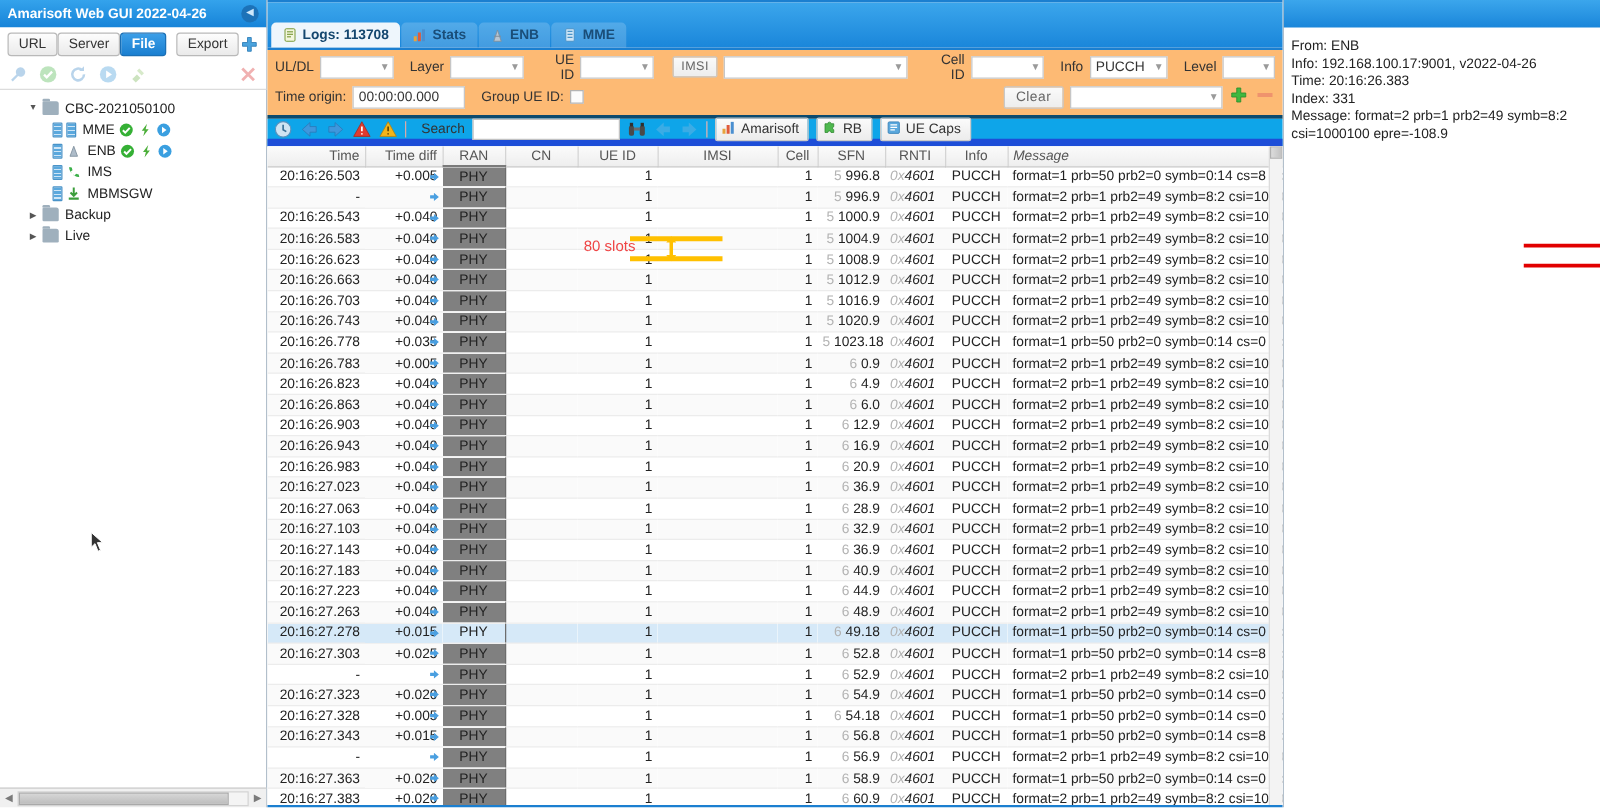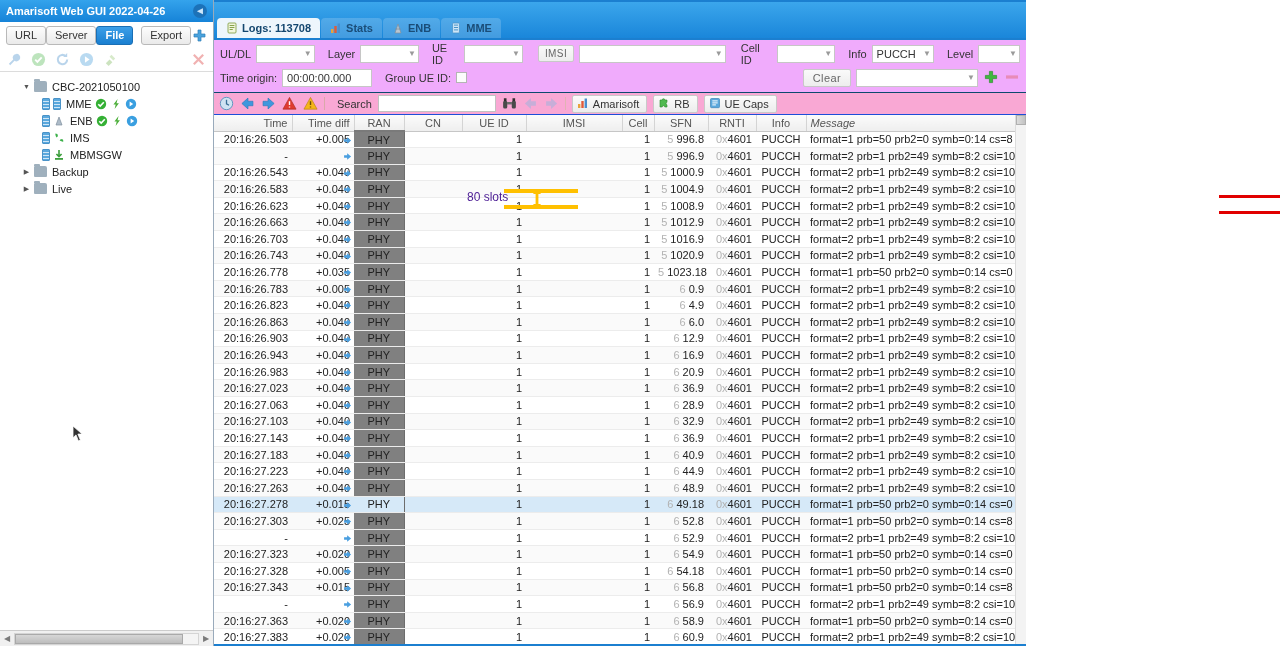--- a/index.html
+++ b/index.html
@@ -113,22 +113,23 @@
   .tab {
     height: 20px; display: flex; align-items: center; gap: 4px;
     padding: 0 9px; font-size: 11px; font-weight: bold;
     border-radius: 4px 4px 0 0; color: #1a4d78;
     background: rgba(255,255,255,.18); cursor: pointer;
   }
   .tab.active { background: #eef6fc; color: #14476f; }
   .tab .ti { width: 12px; height: 12px; }
 
   #filterbar {
-    background: #f0abfc; border-bottom: 1px solid #0c4a6e;
+    background: #fdba74; border-bottom: 3px solid #0c4a6e;
     padding: 3px 6px 4px 6px;
+    text-align: right;
   }
   .frow { display: flex; align-items: center; gap: 5px; height: 21px; }
   .frow.second { margin-top: 3px; }
   .flabel { font-size: 11px; color: #333; }
   .sel {
     border: 1px solid #c6c6c6; background: #fff; height: 18px;
     display: flex; align-items: center; justify-content: space-between;
     padding: 0 2px 0 4px; font-size: 11px; color: #333; cursor: pointer;
   }
   .sel .cv { overflow: hidden; white-space: nowrap; }
@@ -141,21 +142,21 @@
     letter-spacing: .4px; cursor: pointer;
   }
   .txtin {
     border: 1px solid #c6c6c6; background:#fff; height: 18px; font-size: 11px;
     padding: 0 4px; color: #333; display:flex; align-items:center;
   }
   .chk { width: 11px; height: 11px; border: 1px solid #b4b4b4; background: #fcfcfc; }
   .pushR { margin-left: auto; }
 
   #toolbar2 {
-    height: 22px; background: #f9a8d4; border-bottom: 1px solid #1d4ed8;
+    height: 22px; background: #0ea5e9; border-bottom: 6px solid #1d4ed8;
     display: flex; align-items: center; gap: 6px; padding: 0 5px;
   }
   .tbico { width: 15px; height: 15px; cursor: pointer; }
   .vsep { width: 1px; height: 13px; background: #d9a9a9; }
   .vsep2 { width: 1px; height: 13px; background: #e0b3b3; }
   .chip {
     display: flex; align-items: center; gap: 4px;
     border: 1px solid #c9c9c9; border-radius: 2px;
     background: linear-gradient(#fbfbfb,#ececec);
     padding: 1px 7px 1px 4px; font-size: 11px; color: #333; cursor: pointer;
@@ -180,39 +181,39 @@
   tr.sel-row td { background: #d6e9f8 !important; }
   td.c-time { text-align: right; }
   td.c-diff { text-align: right; position: relative; padding-right: 14px; }
   td.c-ran {
     background: #808080 !important; color: #fff; text-align: center;
     border-right: 1px solid #6d6d6d; border-bottom: 1px solid #757575;
   }
   td.c-cn, td.c-imsi { text-align: center; }
   td.c-ueid, td.c-cell { text-align: right; }
   td.c-sfn { text-align: right; }
-  td.c-rnti { text-align: right; color: #333; }
+  td.c-rnti { text-align: left; color: #333; font-style: italic; }
   td.c-info { text-align: center; }
   td.c-msg { text-align: left; }
   .dim { color: #b2b2b2; }
   .arrow-mini {
     position: absolute; right: 2px; top: 3px; width: 9px; height: 9px;
   }
   #vscroll {
     position: absolute; right: 0; top: 0; width: 11px; bottom: 0;
     background: #f3f3f3; border-left: 1px solid #dcdcdc;
   }
   #vscroll .vthumb { position:absolute; top:0; left:0; right:0; height: 10px;
     background: linear-gradient(90deg,#dcdcdc,#c2c2c2); border:1px solid #b0b0b0; }
 
   
   .anno { position: absolute; pointer-events: none; }
   .yellow-bar { background: #ffc000; height: 4px; }
   .anno-label {
-    font-family: "Liberation Sans", sans-serif; font-size: 12px; color: #4c1d95;
+    font-family: "Liberation Sans", sans-serif; font-size: 12px; color: #ef4444;
     background: transparent;
   }
   .red-ul { background: #e10000; height: 3px; }
 
   
   #right {
     width: 254px; height: 646px; background: #ffffff;
     border-left: 1px solid #9ab; display: flex; flex-direction: column;
   }
   #right-top { height: 22px; background: linear-gradient(#3ba6ec,#1a86da); }
@@ -1068,19 +1069,29 @@
     <div class="anno" style="left:316px; top:186px;">
       <svg width="14" height="22" viewBox="0 0 14 22">
           <path d="M7 1l4 5H8.4v10H11l-4 5-4-5h2.6V6H3z" fill="#ffc000"></path>
         </svg>
     </div>
     <div class="anno anno-label" style="left:253px; top:188px;">80 slots</div>
     <div class="anno red-ul" style="left:1005px; top:193px; width:70px;"></div>
     <div class="anno red-ul" style="left:1005px; top:209px; width:70px;"></div>
   </div>
 
+  <div id="right">
+    <div id="right-top"></div>
+    <div id="detail">
+        <div>From: ENB</div>
+        <div>Info: 192.168.100.17:9001, v2022-04-26</div>
+        <div>Time: 20:16:26.383</div>
+        <div>Index: 331</div>
+        <div>Message: format=2 prb=1 prb2=49 symb=8:2 csi=1000100 epre=-108.9</div>
+      </div>
+  </div>
 
   <div id="cursor">
     <svg width="12" height="18" viewBox="0 0 12 18">
         <path d="M1 1l9.2 8.1H5.9l2.5 6-2 .9-2.4-6.1L1 12.8z" fill="#333" stroke="#fff" stroke-width=".8"></path>
       </svg>
   </div>
 </div>
 
 </body></html>

